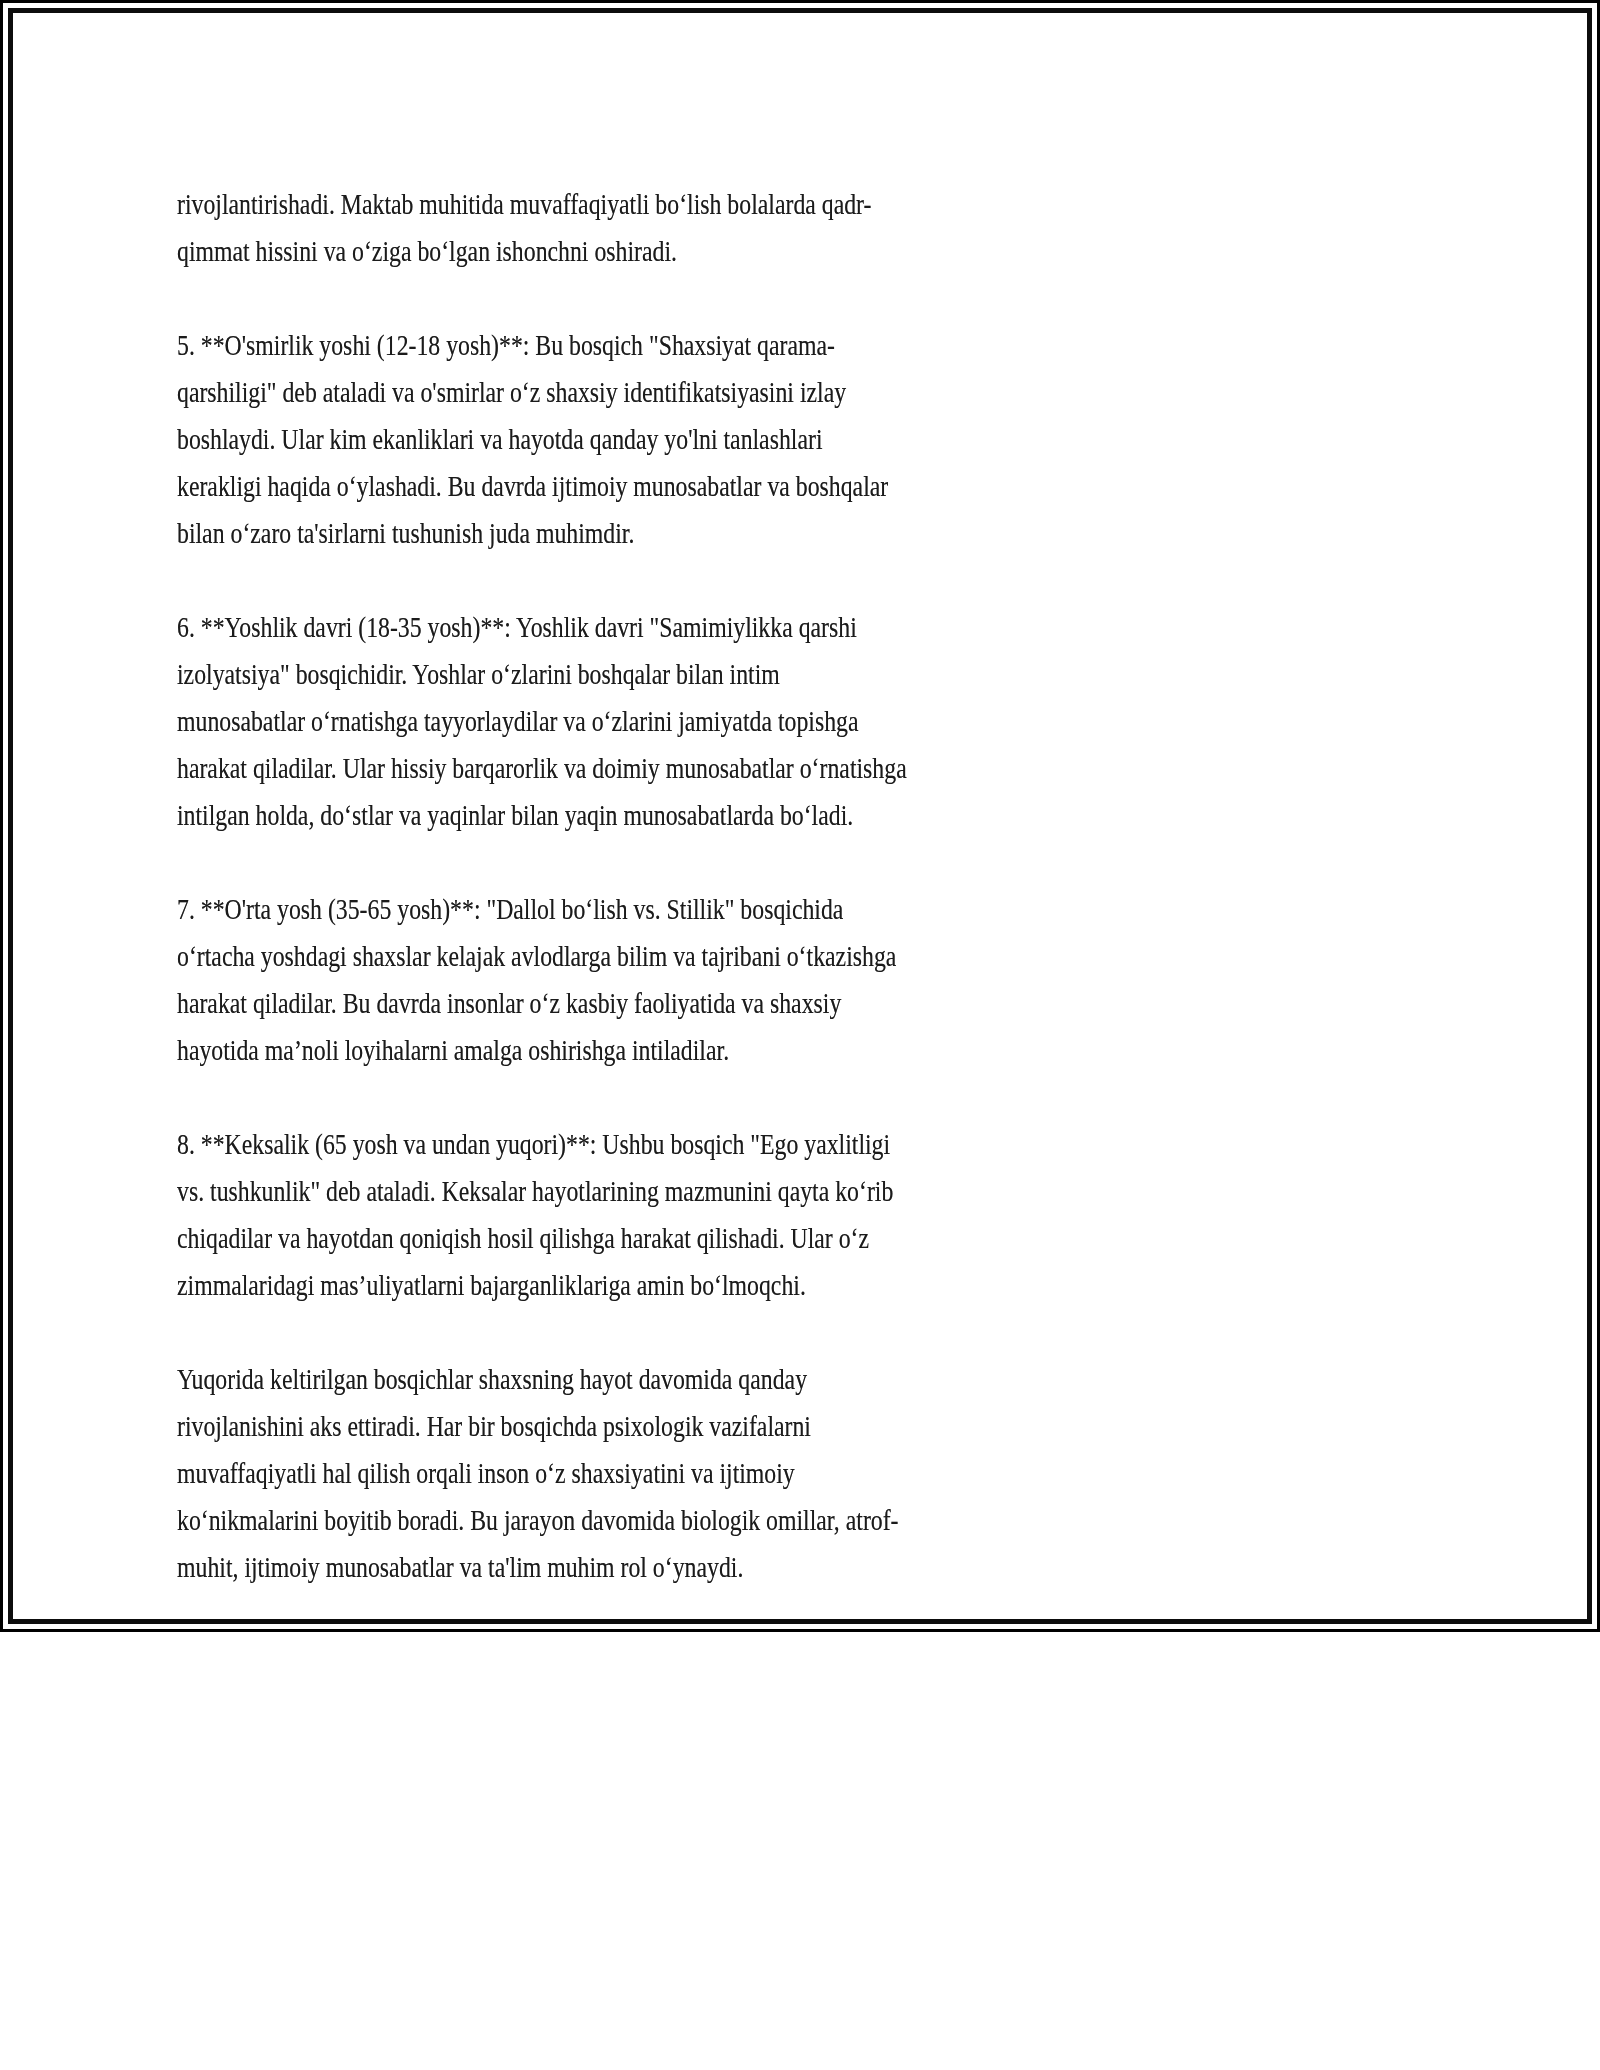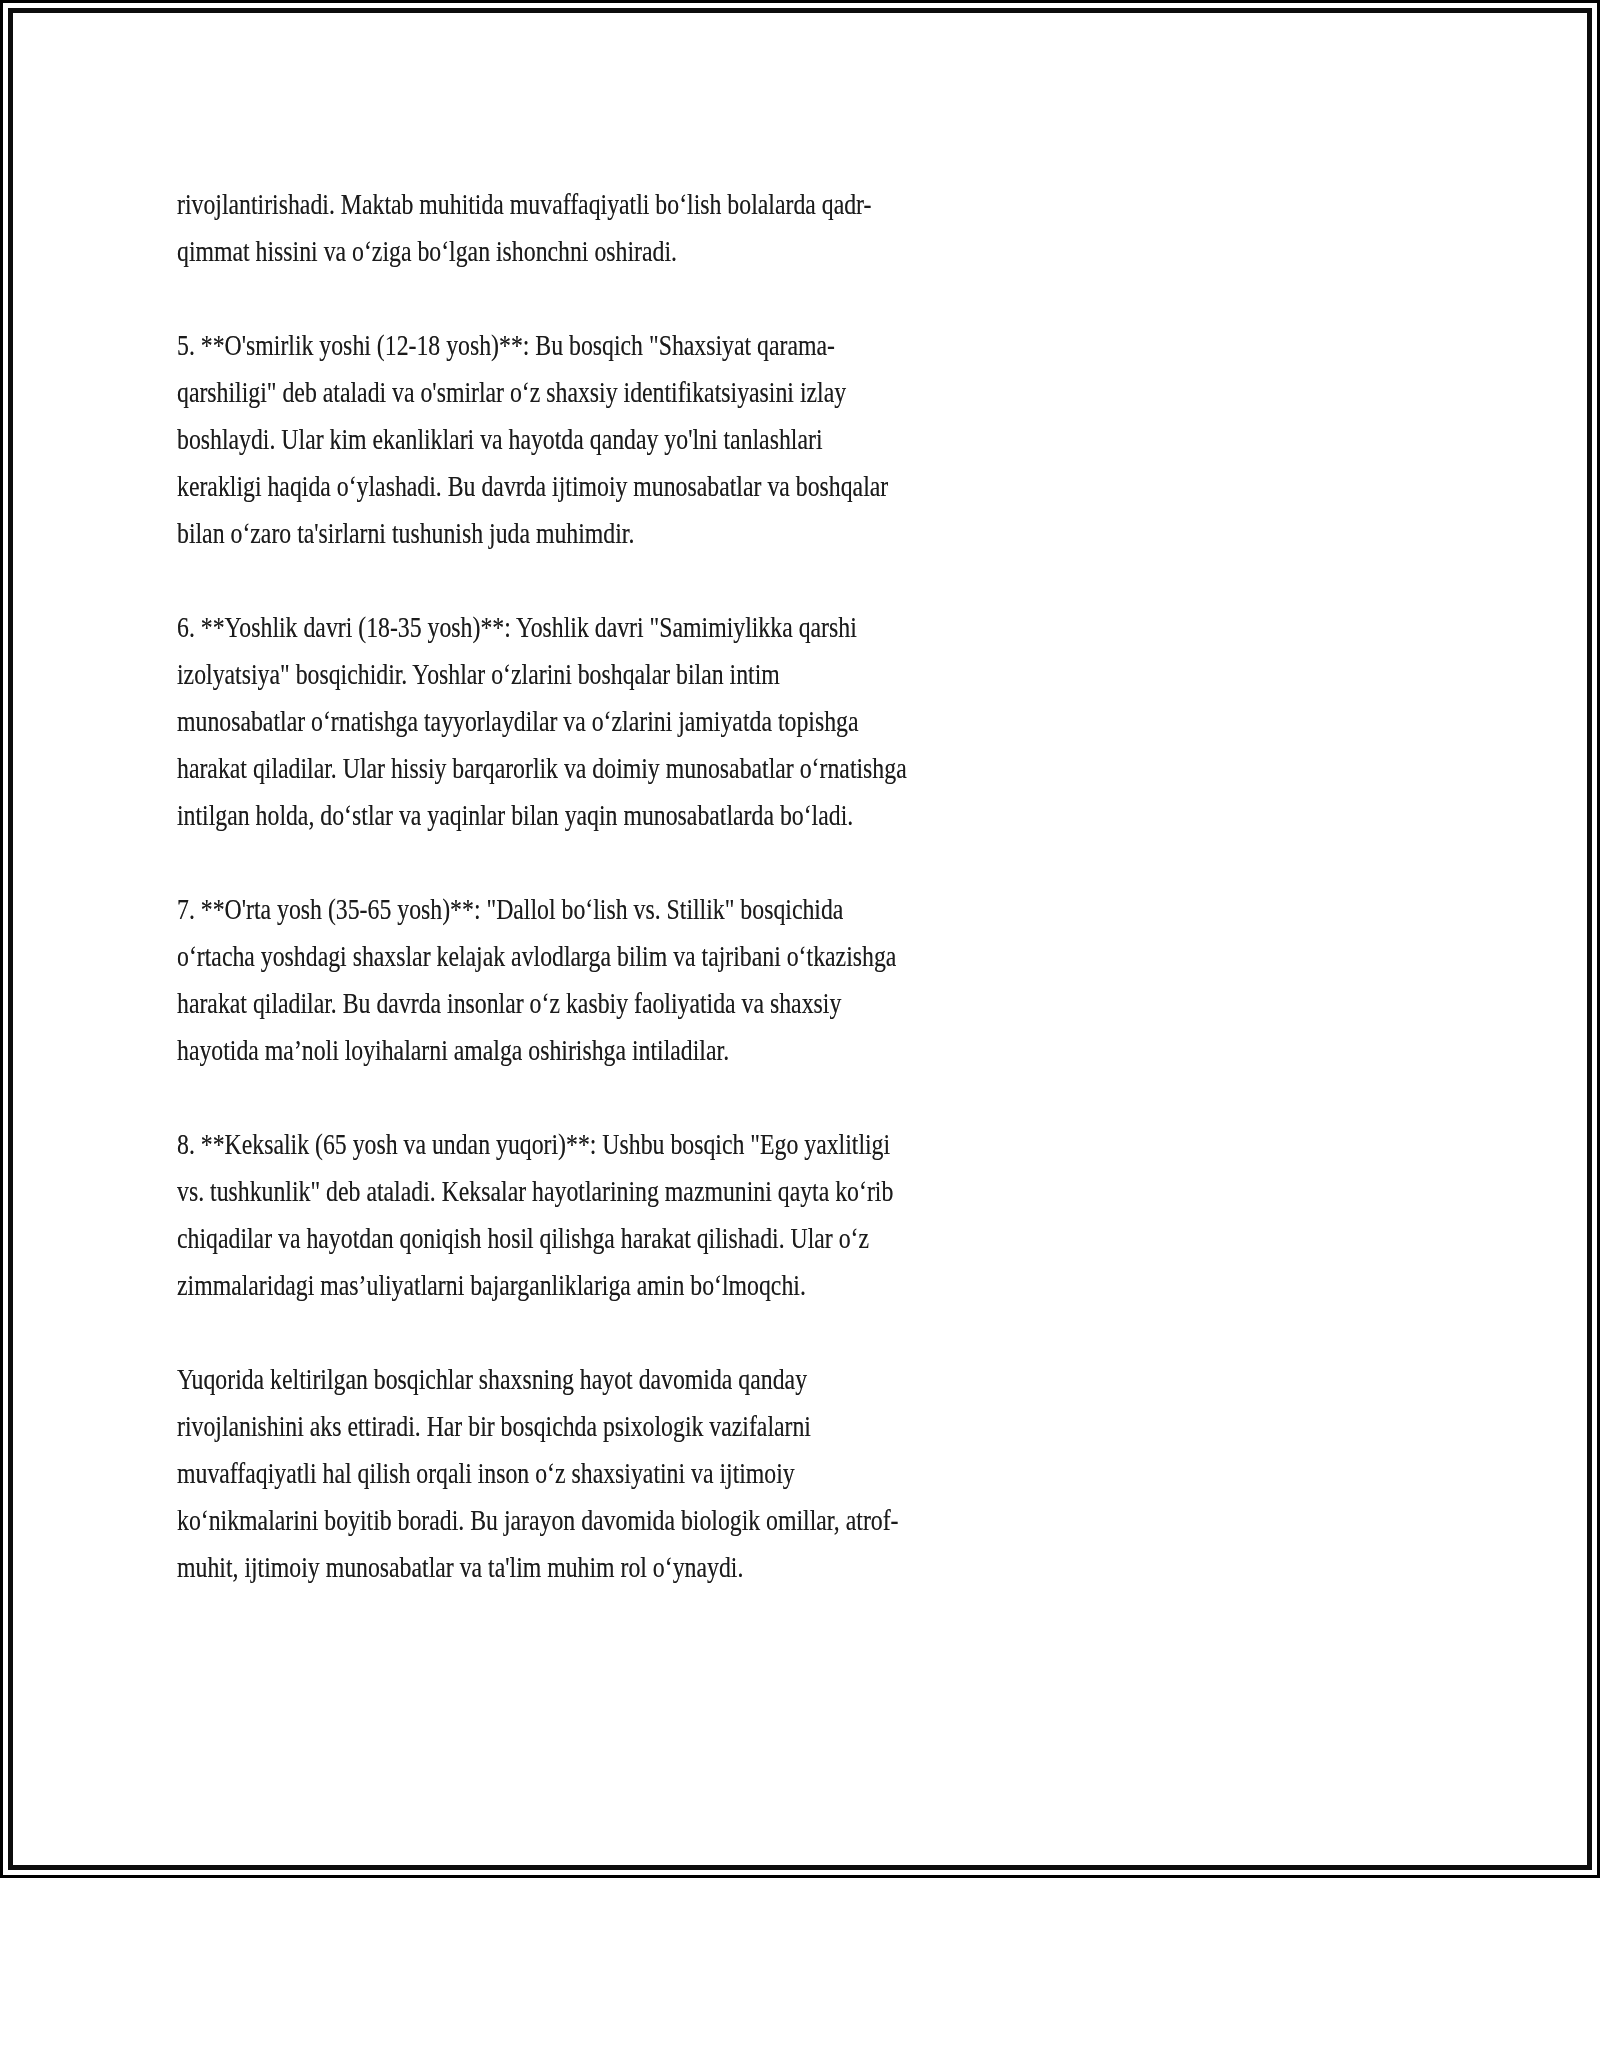--- a/index.html
+++ b/index.html
@@ -7,21 +7,21 @@
     padding: 0;
     width: 1600px;
     height: 2070px;
     background: #ffffff;
     font-family: "Liberation Serif", "DejaVu Serif", serif;
   }
   .page {
     position: absolute;
     inset: 0;
     width: 1600px;
-    height: 1878px;
+    height: 1632px;
     background: #ffffff;
     overflow: hidden;
   }
   .frame-outer {
     position: absolute;
     inset: 0;
     border: 3px solid #000000;
     box-sizing: border-box;
     pointer-events: none;
   }

